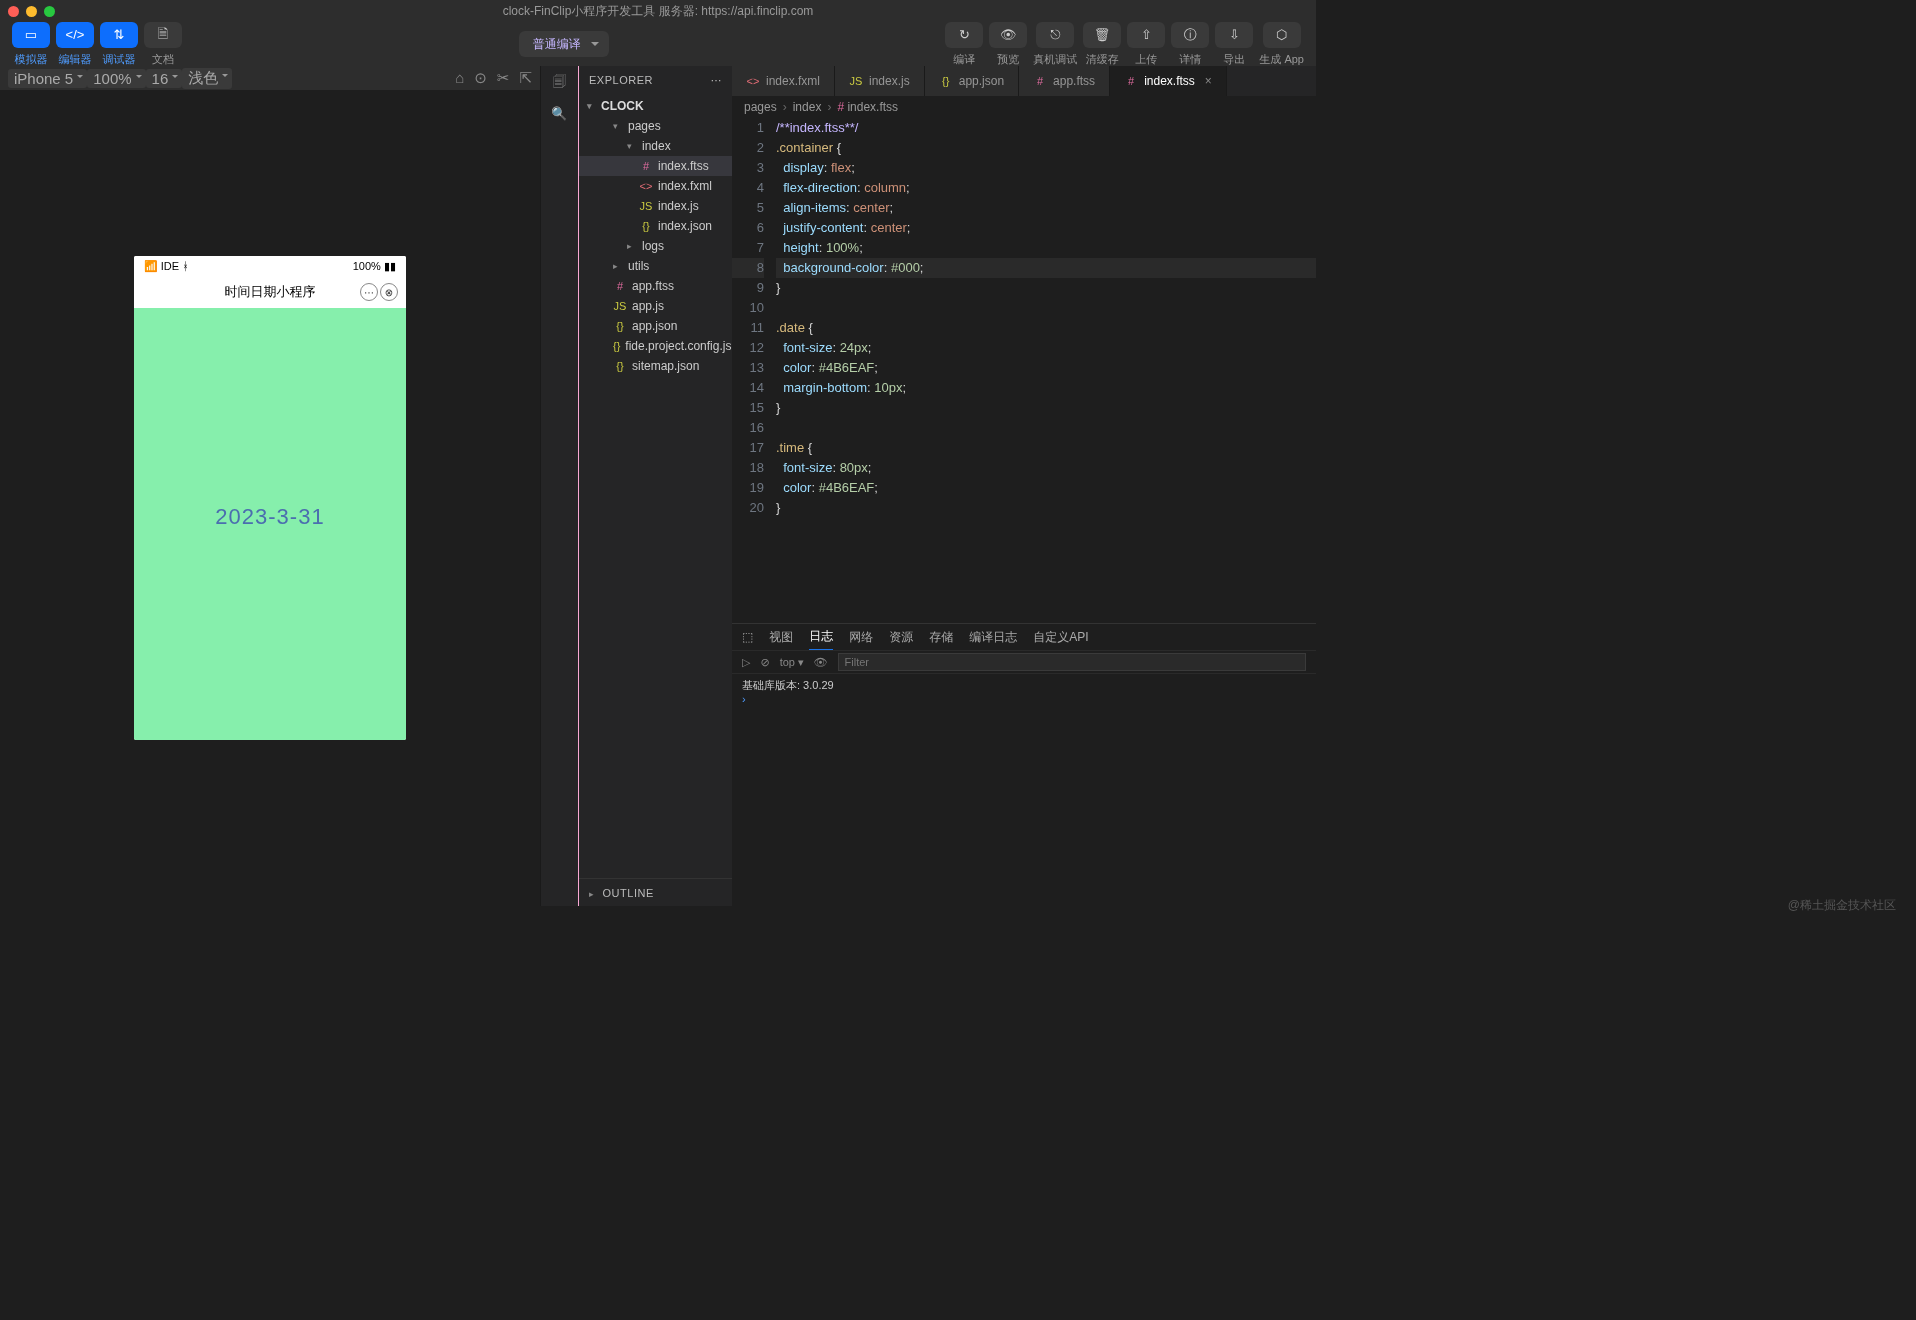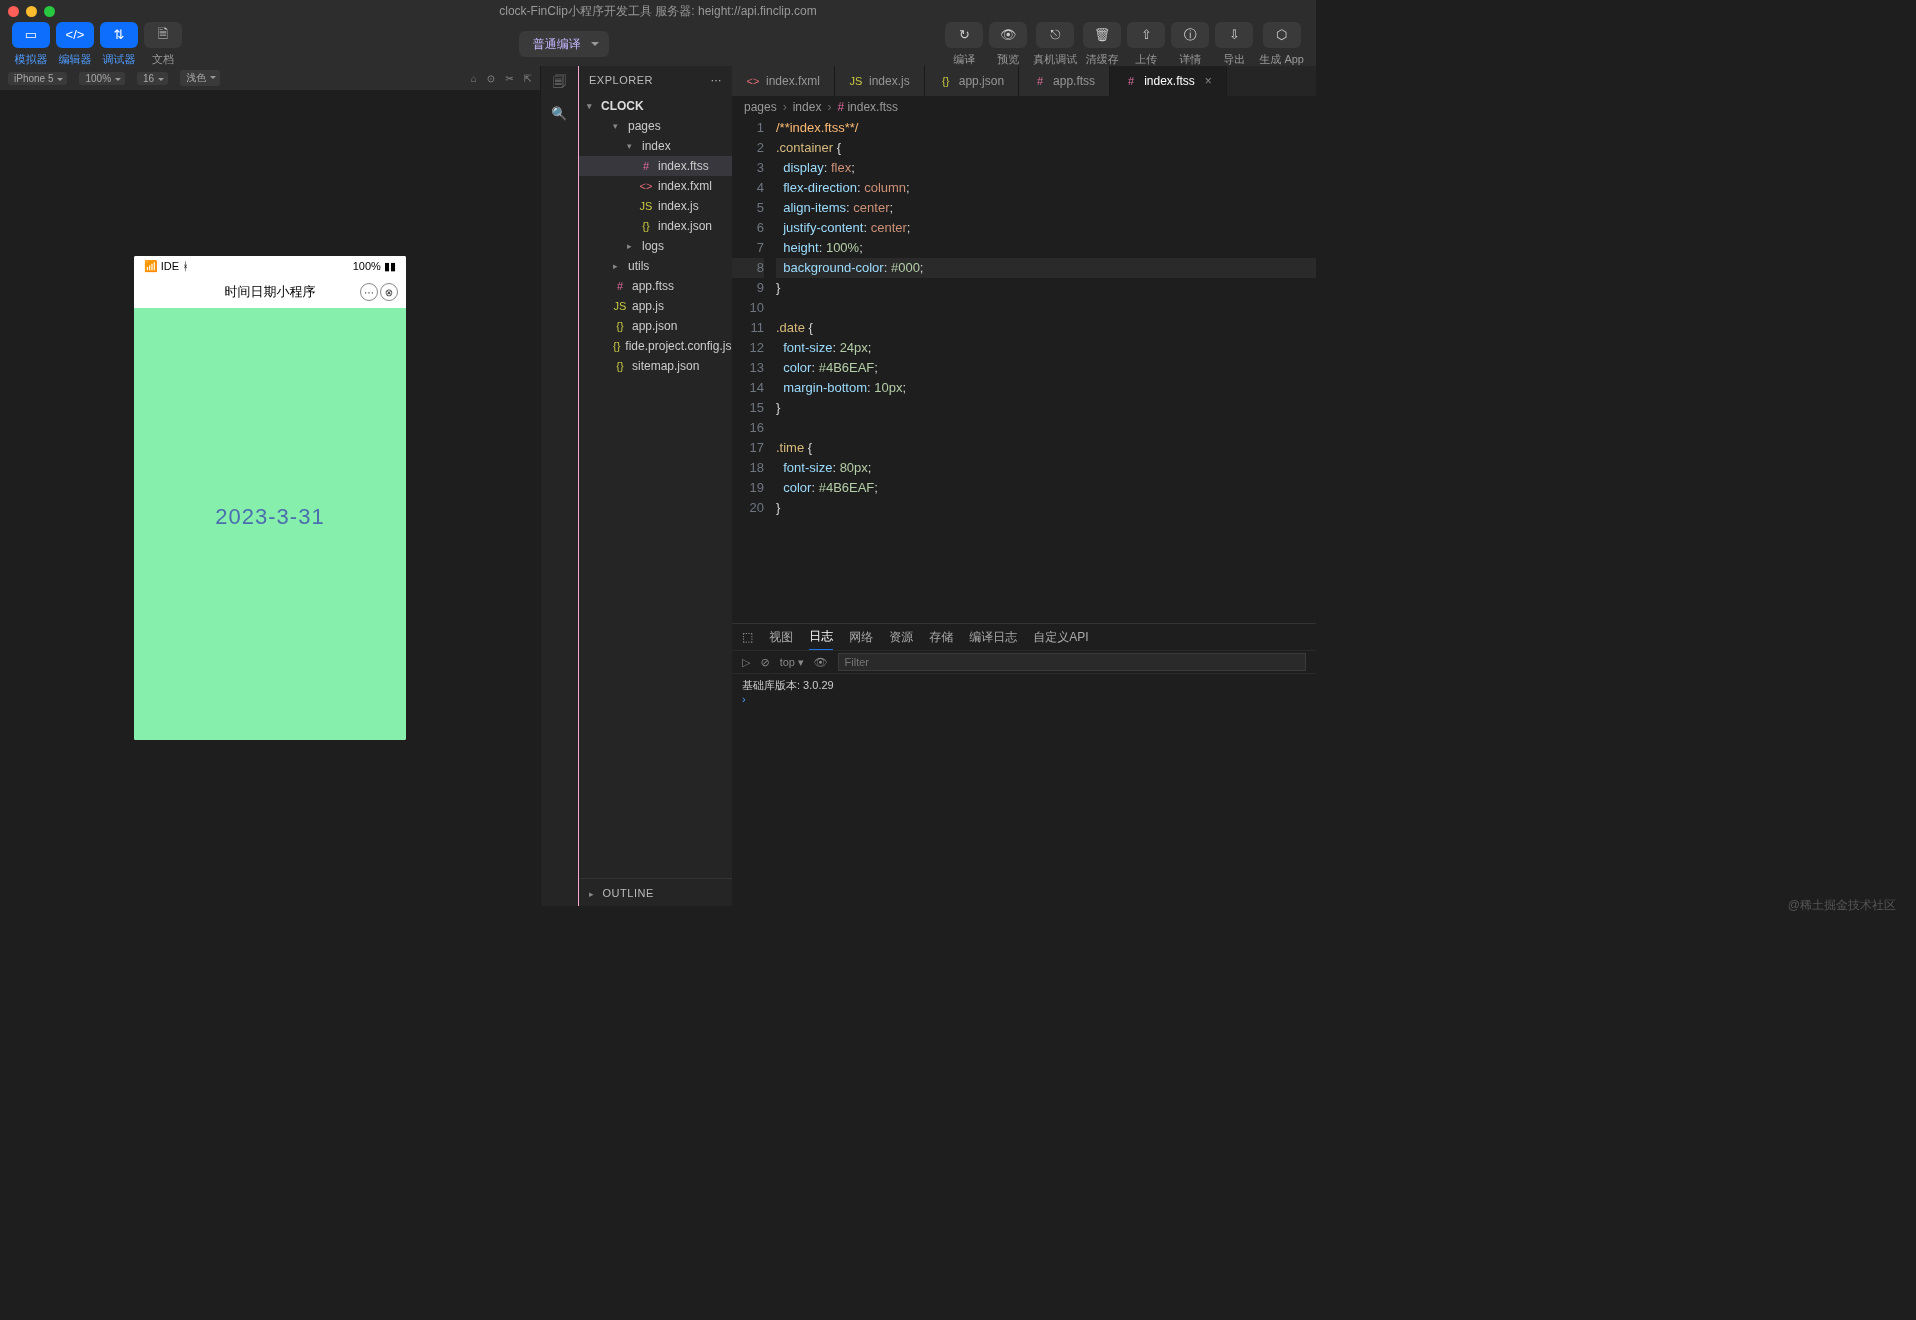--- a/index.html
+++ b/index.html
@@ -19,21 +19,21 @@
 .tbtn-label { font-size: 11px; color: #4f9cff; }
 .tbtn-label.gray { color: #999; }
 .toolbar-center { flex: 1; display: flex; justify-content: center; align-items: center; gap: 8px; }
 .compile-select { background: #3a3a3a; border-radius: 6px; height: 26px; padding: 0 28px 0 14px; display: flex; align-items: center; color: #c4b5fd; font-size: 12px; position: relative; }
 .compile-select::after { content: ''; position: absolute; right: 10px; top: 11px; border: 4px solid transparent; border-top-color: #999; }
 .toolbar-right { display: flex; gap: 6px; }
 
 .body { flex: 1; display: flex; min-height: 0; }
 
 .simulator-pane { width: 540px; background: #1e1e1e; display: flex; flex-direction: column; }
-.sim-header { height: 24px; background: #2d2d2d; display: flex; align-items: center; padding: 0 8px; gap: 12px; font-size: 10px; color: #aaa; }
+.sim-header { height: 24px; background: #2d2d2d; display: flex; align-items: center; padding: 0 8px; font-size: 15px; color: #aaa; }
 .sim-select { background: #3a3a3a; padding: 1px 14px 1px 6px; border-radius: 3px; position: relative; }
 .sim-select::after { content: ''; position: absolute; right: 4px; top: 6px; border: 3px solid transparent; border-top-color: #999; }
 .sim-icons { margin-left: auto; display: flex; gap: 10px; color: #888; }
 .sim-area { flex: 1; display: flex; justify-content: center; align-items: center; }
 .phone { width: 272px; height: 484px; background: #fff; border-radius: 2px; overflow: hidden; display: flex; flex-direction: column; }
 .phone-status { height: 20px; display: flex; align-items: center; padding: 0 10px; font-size: 11px; justify-content: space-between; color: #000; background: #fff; }
 .phone-nav { height: 32px; display: flex; align-items: center; justify-content: center; position: relative; background: #fff; color: #000; font-size: 13px; }
 .phone-nav-btns { position: absolute; right: 8px; display: flex; gap: 2px; }
 .phone-nav-btns span { width: 18px; height: 18px; border: 1px solid #888; border-radius: 9px; display: flex; align-items: center; justify-content: center; font-size: 10px; color: #333; }
 .phone-content { flex: 1; background: #86efac; display: flex; flex-direction: column; justify-content: center; align-items: center; }
@@ -58,21 +58,21 @@
 .tabs { height: 30px; background: #252526; display: flex; align-items: stretch; }
 .tab { padding: 0 14px; display: flex; align-items: center; gap: 6px; color: #969696; font-size: 12px; background: #2d2d2d; border-right: 1px solid #1a1a1a; cursor: pointer; }
 .tab.active { background: #1e1e1e; color: #fff; }
 .tab .xi { margin-left: 4px; color: #888; }
 .breadcrumb { height: 22px; display: flex; align-items: center; padding: 0 12px; font-size: 12px; color: #999; gap: 6px; }
 .breadcrumb .sep { color: #666; }
 .code { flex: 1; display: flex; font-family: Menlo, Consolas, monospace; font-size: 13px; line-height: 20px; overflow: hidden; }
 .gutter { width: 44px; text-align: right; padding-right: 12px; color: #6e7681; user-select: none; }
 .lines { flex: 1; white-space: pre; color: #d4d4d4; }
 .ln-hl { background: #2a2a2a; }
-.c-comment { color: #fdba74; margin-top: 12px; } .c-sel { color: #d7ba7d; } .c-prop { color: #9cdcfe; }
+.c-comment { color: #c4b5fd; margin-top: 12px; } .c-sel { color: #d7ba7d; } .c-prop { color: #9cdcfe; }
 .c-val { color: #ce9178; } .c-num { color: #b5cea8; } .c-punc { color: #d4d4d4; }
 
 .console { border-top: 1px solid #333; background: #1e1e1e; display: flex; flex-direction: column; }
 .con-tabs { height: 26px; display: flex; align-items: center; padding: 0 10px; gap: 16px; font-size: 12px; color: #aaa; }
 .con-tab { cursor: pointer; padding: 4px 0; }
 .con-tab.active { color: #fff; border-bottom: 2px solid #1a73e8; }
 .con-filter { height: 24px; display: flex; align-items: center; padding: 0 10px; gap: 10px; border-top: 1px solid #2a2a2a; border-bottom: 1px solid #2a2a2a; font-size: 11px; color: #888; }
 .con-filter input { flex: 1; background: #2a2a2a; border: 1px solid #3a3a3a; color: #ccc; padding: 1px 6px; font-size: 11px; height: 18px; }
 .con-body { padding: 4px 10px; font-family: Menlo, monospace; font-size: 11px; color: #ccc; height: 232px; }
 .con-prompt { color: #4f9cff; }
@@ -86,21 +86,21 @@
 </head>
 <body>
 
 <div class="window">
   <div class="titlebar">
     <div class="traffic">
       <span class="tl-close"></span>
       <span class="tl-min"></span>
       <span class="tl-max"></span>
     </div>
-    <div class="title-text">clock-FinClip小程序开发工具 服务器: height://api.finclip.com</div>
+    <div class="title-text">clock-FinClip小程序开发工具 服务器: https://api.finclip.com</div>
   </div>
 
   <div class="toolbar">
     <div id="toolbar-left" style="display:flex;gap:6px">
         <div class="tbtn-group">
           <div class="tbtn blue">▭</div>
           <div class="tbtn-label">模拟器</div>
         </div>
         <div class="tbtn-group">
           <div class="tbtn blue">&lt;/&gt;</div>

